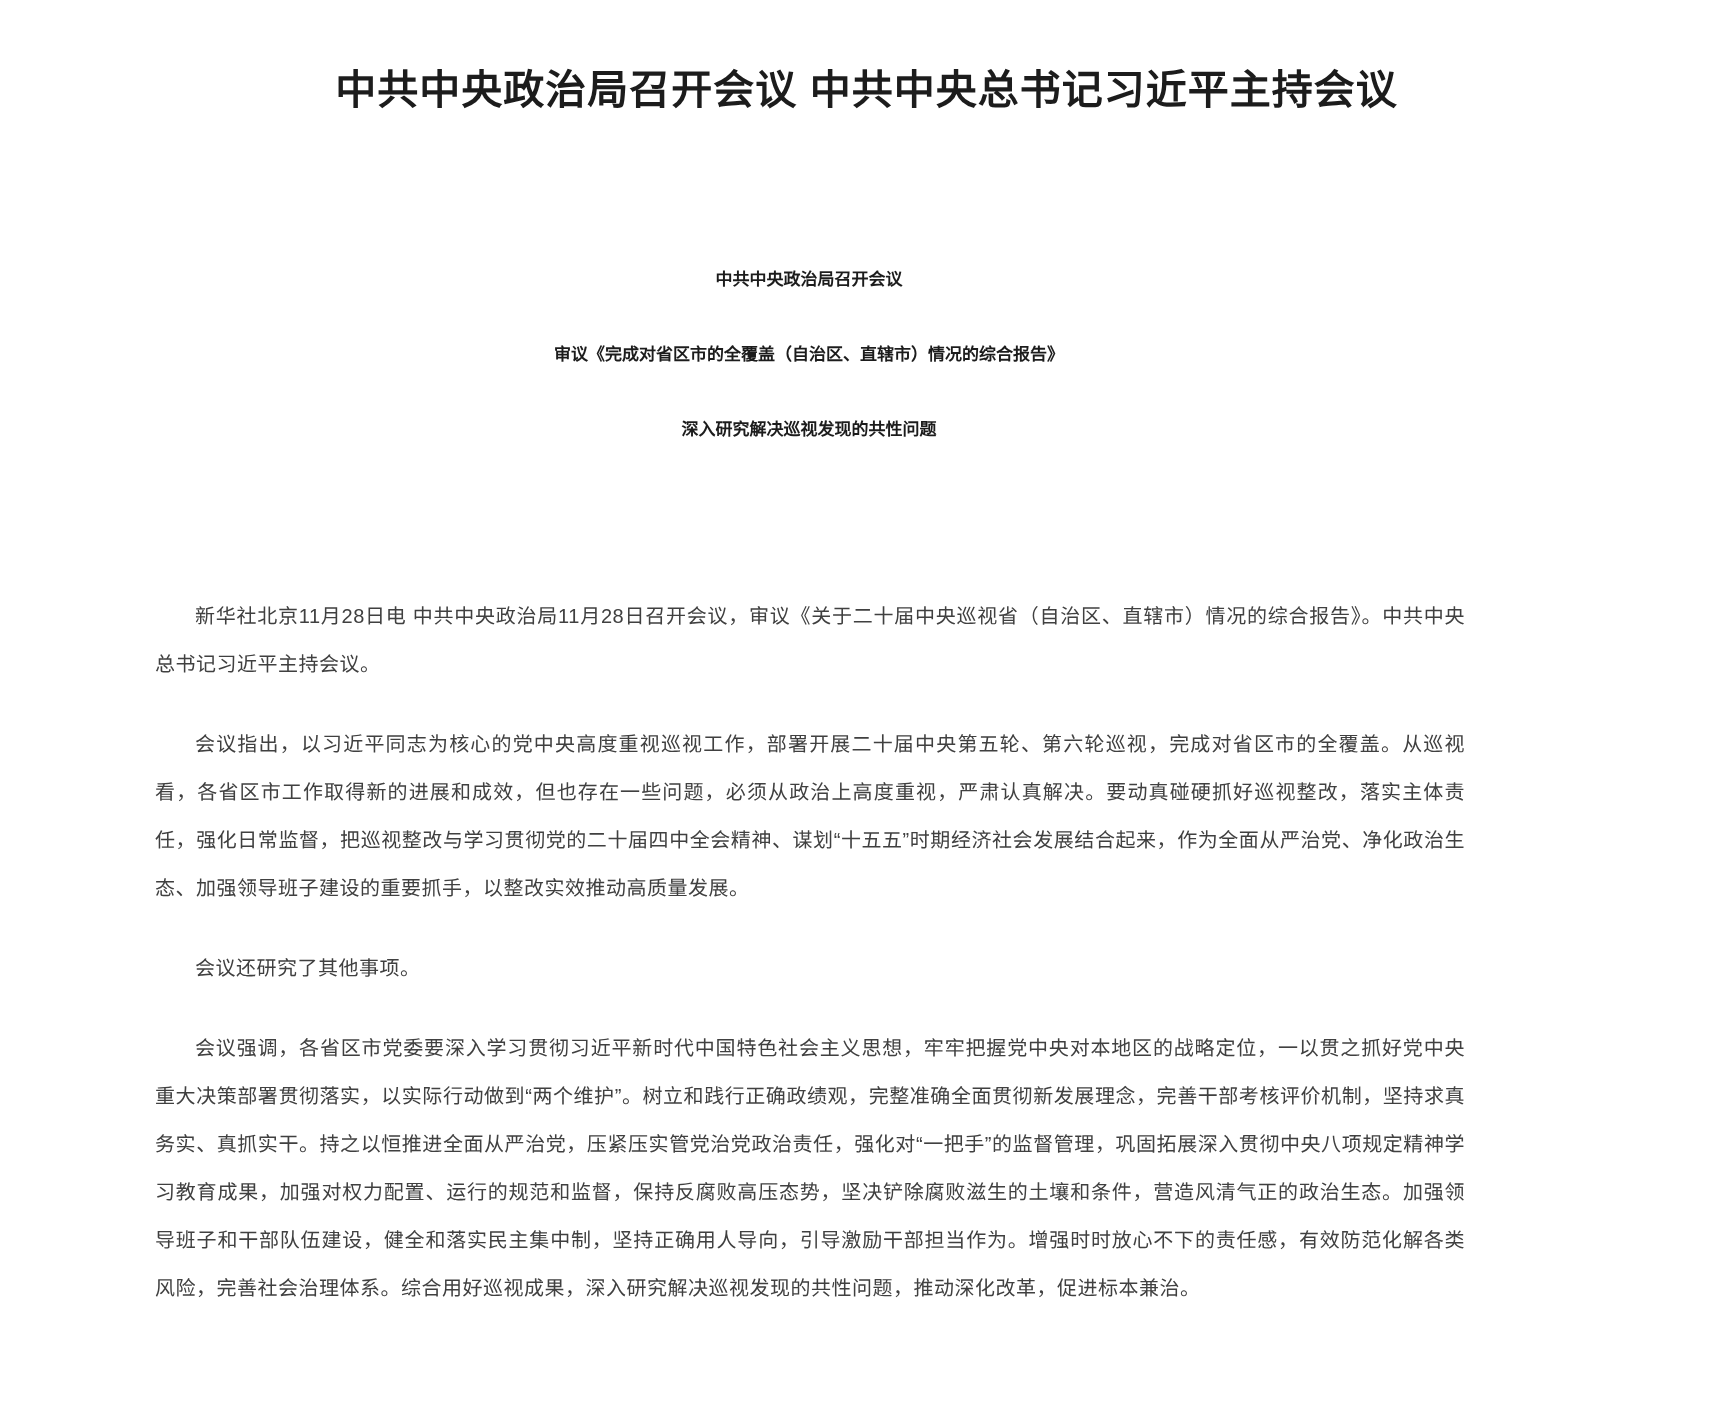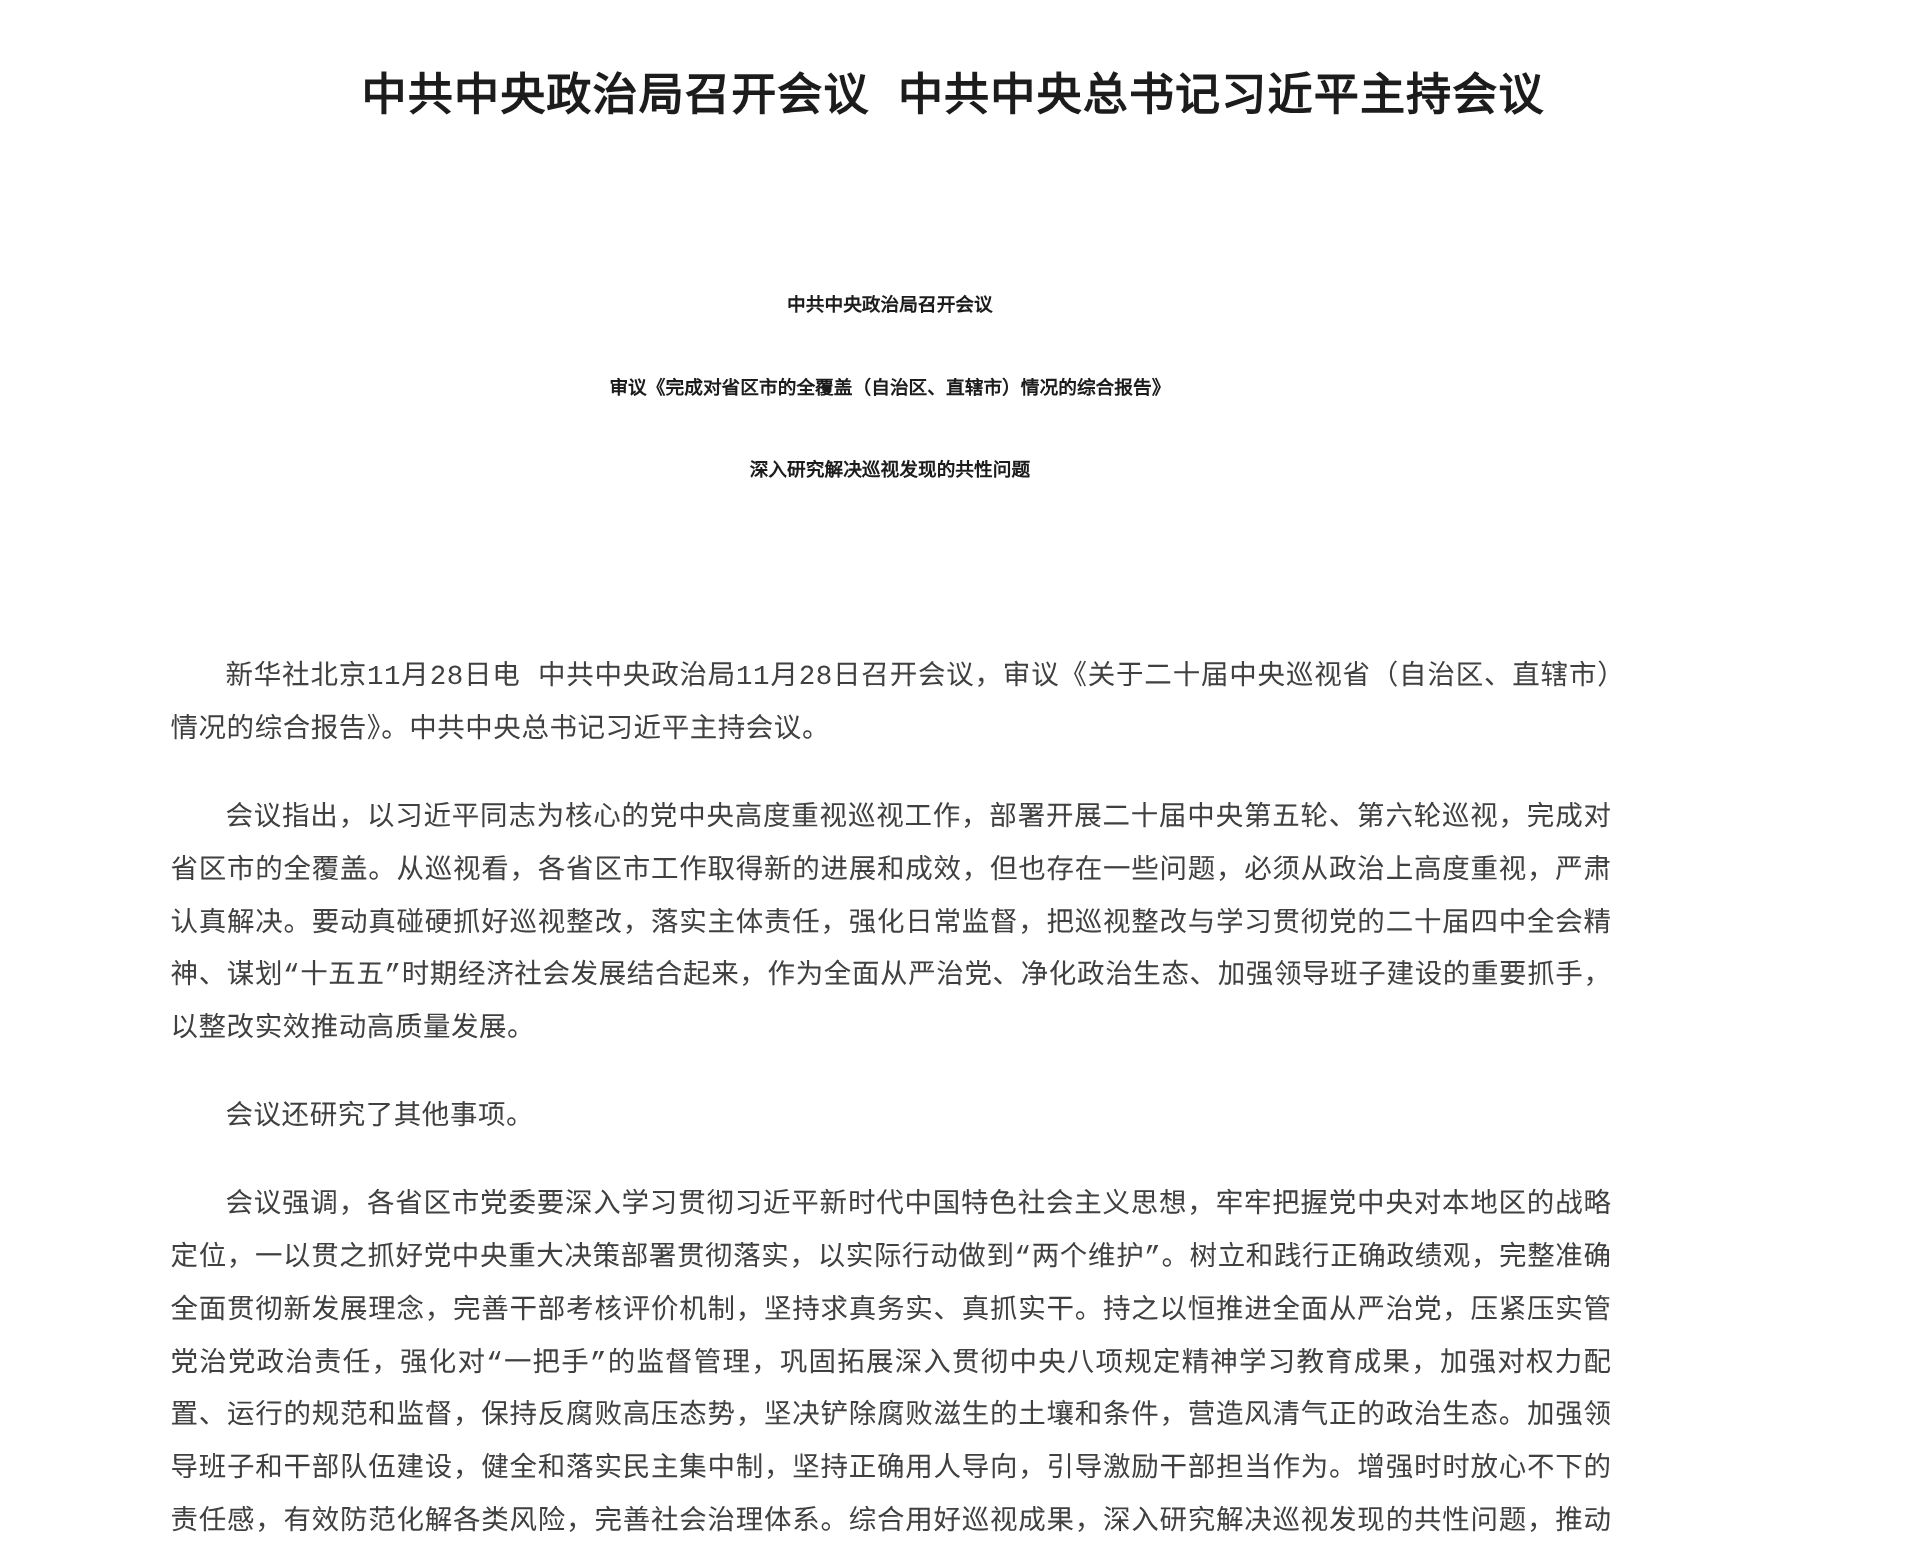--- a/index.html
+++ b/index.html
@@ -5,21 +5,21 @@
   html, body {
     margin: 0;
     padding: 0;
     background: #ffffff;
   }
   .article {
     width: 1733px;
     height: 1409px;
     margin: 0 auto;
     background: var(--background, #ffffff);
-    font-family: Liberation Mono, monospace;
+    font-family: Liberation Sans, sans-serif;
     overflow: hidden;
     box-sizing: border-box;
   }
   .title {
     margin: 0;
     padding: 66px 140px 0 140px;
     font-size: 41px;
     line-height: 1.2;
     font-weight: 700;
     text-align: center;
@@ -37,21 +37,21 @@
     font-weight: 700;
     text-align: center;
     color: var(--titleText, #1c1c1c);
   }
   .body-text {
     margin-top: 150px;
     padding: 0 268px 0 155px;
   }
   .para {
     margin: 0 0 32px 0;
-    font-size: 25px;
+    font-size: 20px;
     line-height: 48px;
     font-weight: 400;
     color: var(--bodyText, #404040);
     text-align: justify;
     text-indent: 2em;
     letter-spacing: 0.5px;
   }
 </style>
 </head>
 <body>

